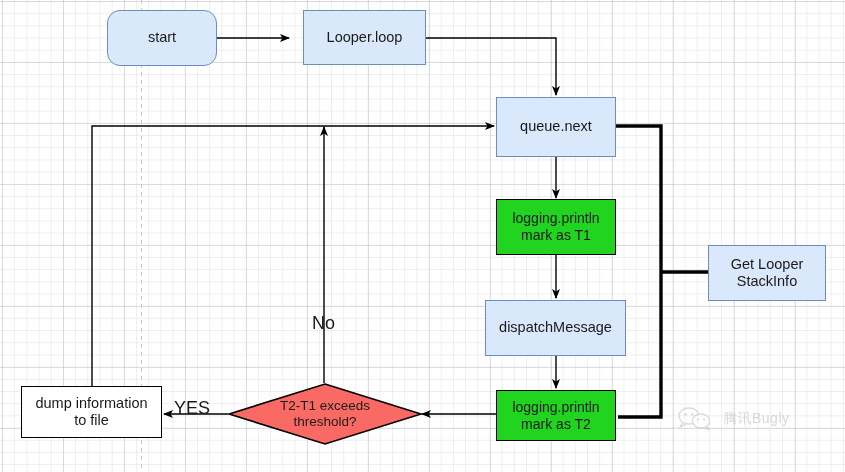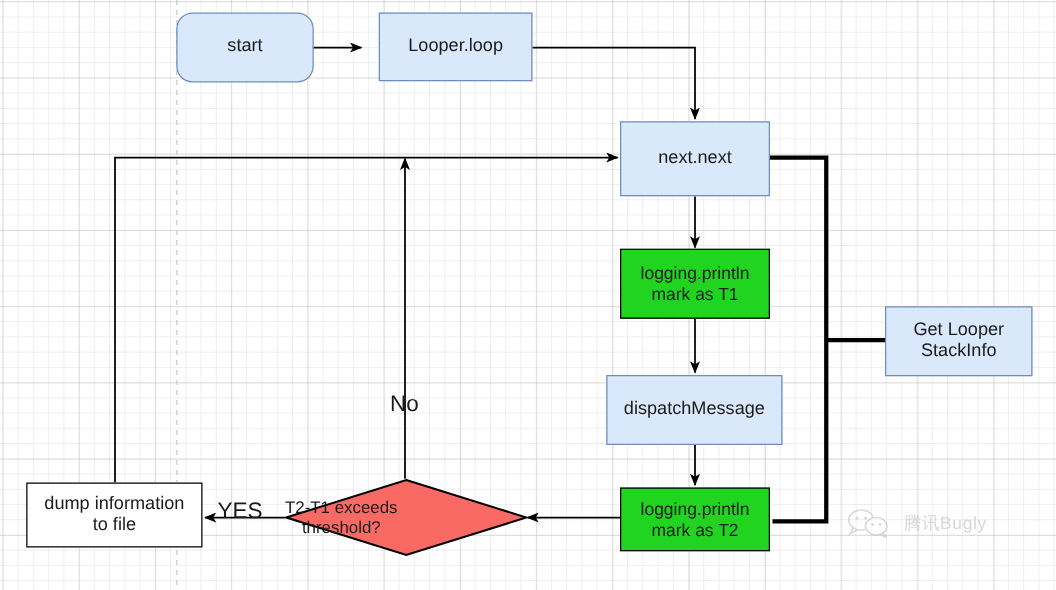--- a/index.html
+++ b/index.html
@@ -45,35 +45,36 @@
     text-align: center;
     color: #1a1a1a;
     line-height: 1.18;
     white-space: pre-line;
   }
   .node-blue {
     background: #dae8fc;
     border: 1px solid #6c8ebf;
     font-size: 14.5px;
   }
-  .node-blue.rounded { border-radius: 13px; margin-left: 34px; }
+  .node-blue.rounded { border-radius: 13px; }
   .node-green {
     background: #20d420;
     border: 1.4px solid #000000;
     font-size: 14px;
   }
   .node-white {
     background: #ffffff;
     border: 1.4px solid #000000;
     font-size: 14.5px;
   }
   .diamond-wrap {
     position: absolute;
     display: flex;
     align-items: center;
+    justify-content: center;
   }
   .diamond-wrap svg {
     position: absolute;
     left: 0; top: 0;
   }
   .diamond-label {
     position: relative;
     z-index: 2;
     font-size: 13.5px;
     text-align: center;
@@ -139,21 +140,21 @@
 
     <polyline points="616,126 661,126 661,417 618,417" fill="none" stroke="#000" stroke-width="3.4"></polyline>
 
     <line x1="661" y1="272" x2="708" y2="272" stroke="#000" stroke-width="3.4"></line>
   </svg>
 
   <div class="node node-blue rounded" style="left:107px; top:10px; width:110px; height:56px;">start</div>
 
   <div class="node node-blue" style="left:291px; top:10px; width:123px; height:55px;margin-left:12px;">Looper.loop</div>
 
-  <div class="node node-blue" style="left:496px; top:97px; width:120px; height:60px;">next.next</div>
+  <div class="node node-blue" style="left:496px; top:97px; width:120px; height:60px;">queue.next</div>
 
   <div class="node node-green" style="left:496px; top:199px; width:120px; height:56px;">logging.println
 mark as T1</div>
 
   <div class="node node-blue" style="left:485px; top:300px; width:141px; height:56px;">dispatchMessage</div>
 
   <div class="node node-green" style="left:496px; top:390px; width:120px; height:51px;">logging.println
 mark as T2</div>
 
   <div class="diamond-wrap" style="left:228px; top:383px; width:194px; height:62px;">

